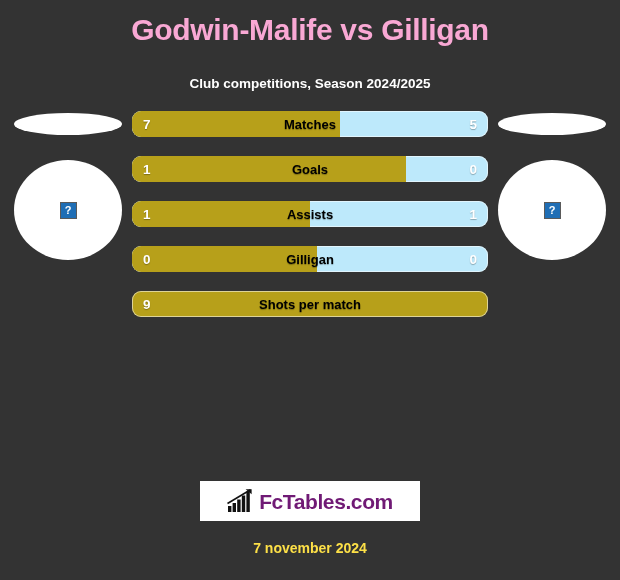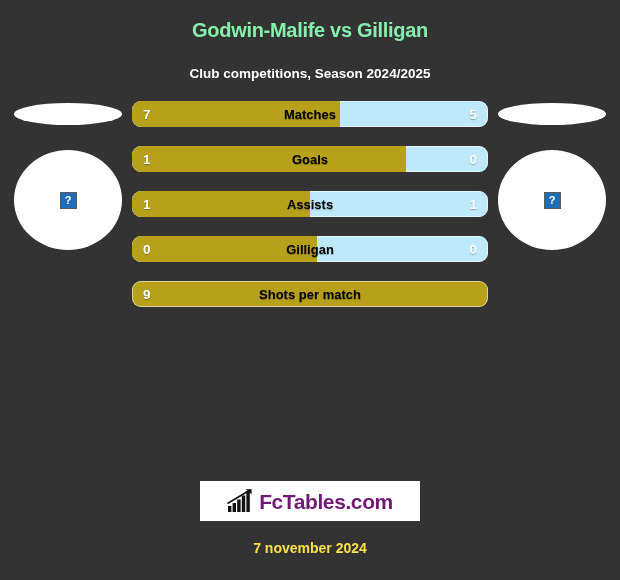--- a/index.html
+++ b/index.html
@@ -12,35 +12,35 @@
     height: 580px;
     background: #333333;
     font-family: "Liberation Sans", sans-serif;
     overflow: hidden;
     position: relative;
   }
 
   
   .page-title {
     text-align: center;
-    color: #86efac;
-    font-size: 20px;
+    color: #f9a8d4;
+    font-size: 30px;
     font-weight: bold;
     letter-spacing: -0.3px;
     margin: 0;
     padding-top: 12px;
     line-height: 36px;
     white-space: nowrap;
   }
   .page-subtitle {
     text-align: center;
     color: #ffffff;
     font-size: 13.5px;
     font-weight: bold;
-    margin: 0;
+    margin: 10px;
     padding-top: 17px;
     line-height: 18px;
   }
 
   
   .compare-area {
     position: relative;
     margin-top: 18px;
     height: 300px;
   }

